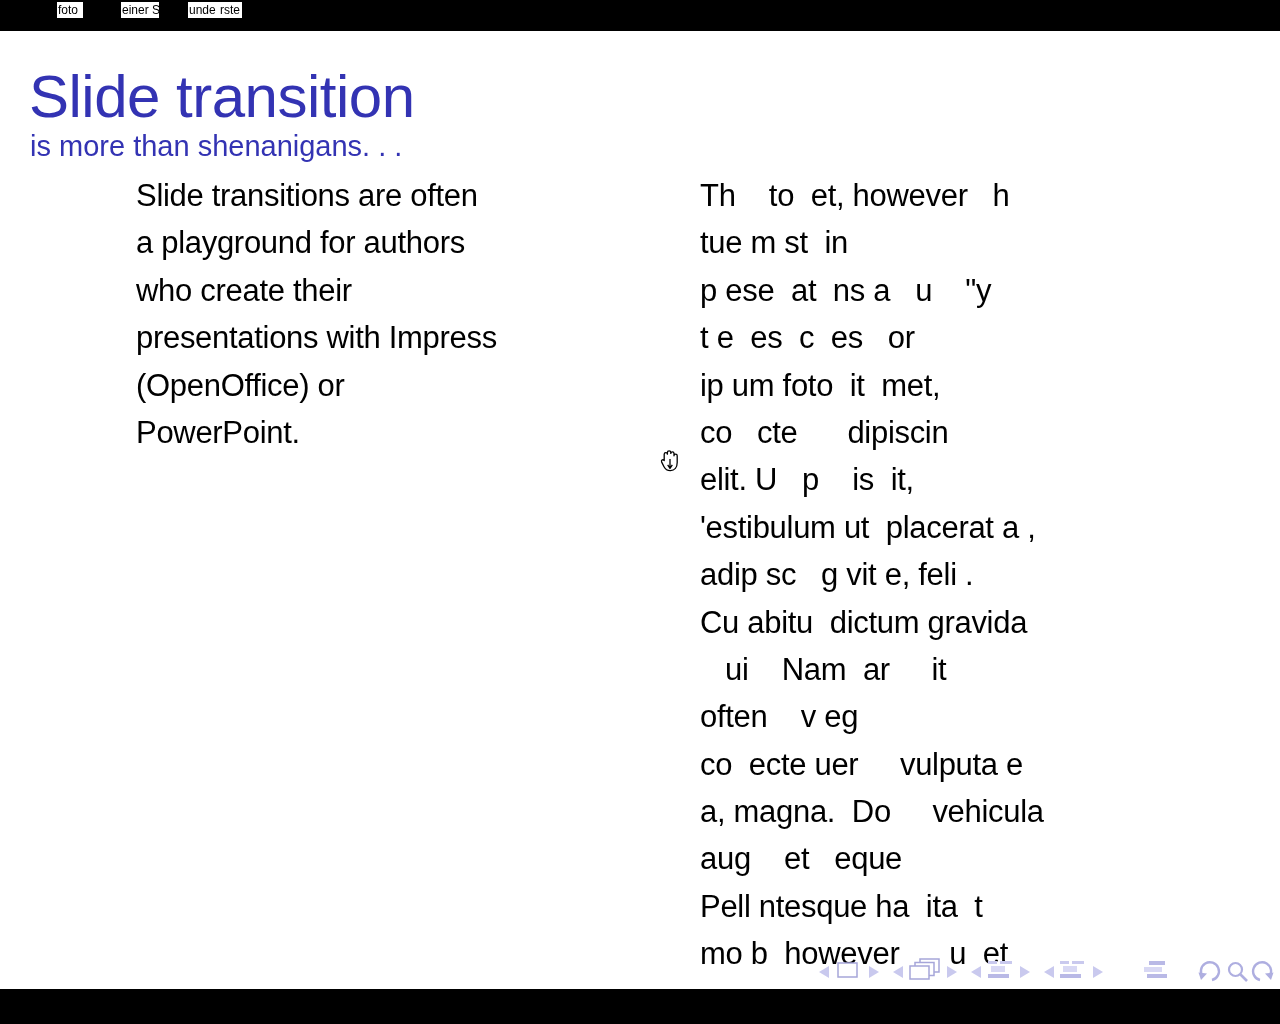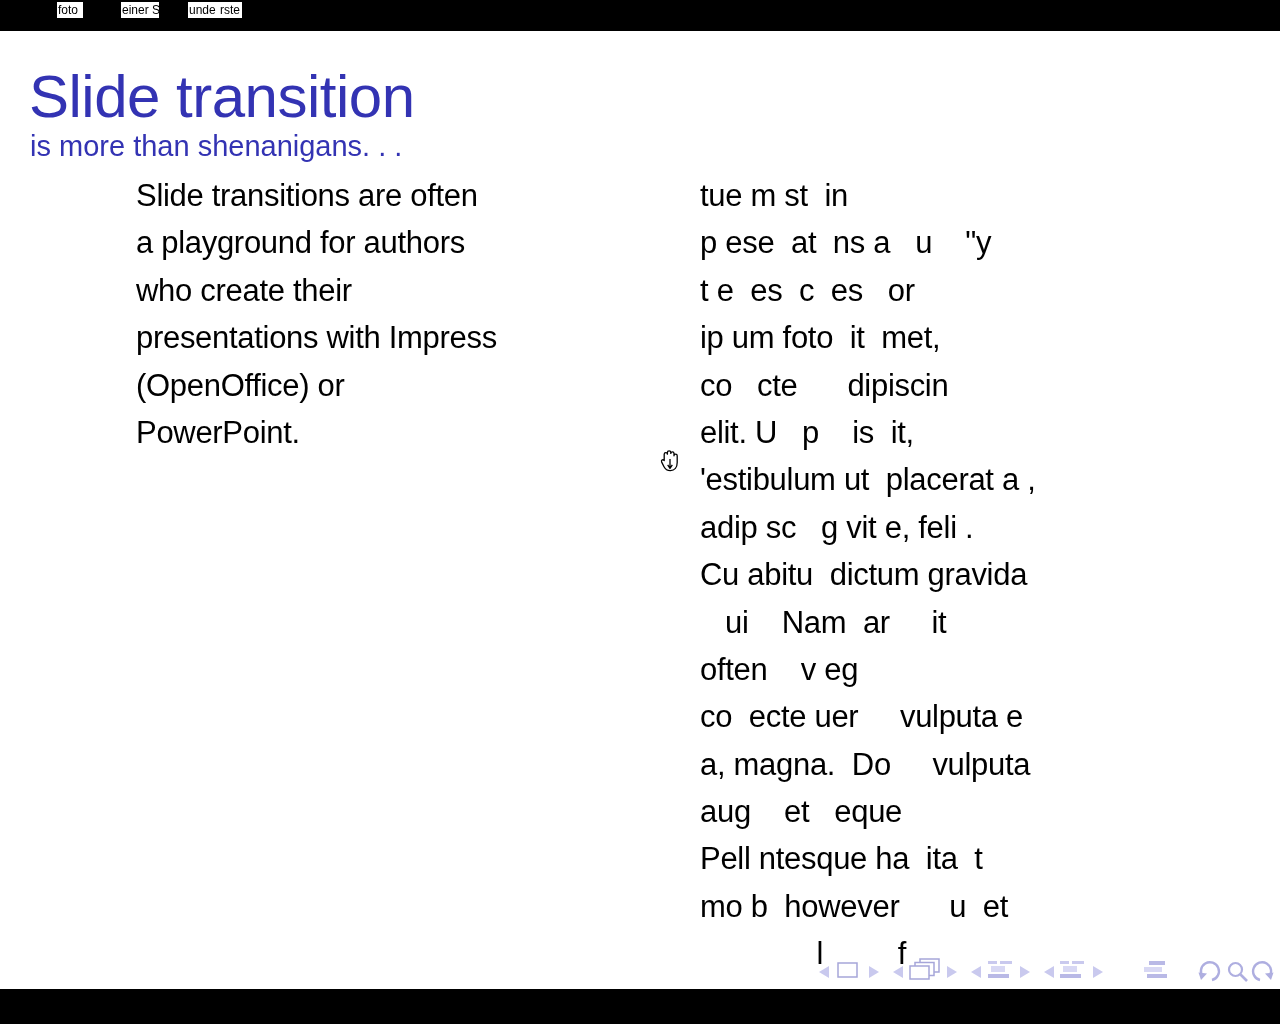--- a/index.html
+++ b/index.html
@@ -56,33 +56,34 @@
   <div class="col col-left">
     <div class="tline">Slide transitions are often</div>
     <div class="tline">a playground for authors</div>
     <div class="tline">who create their</div>
     <div class="tline">presentations with Impress</div>
     <div class="tline">(OpenOffice) or</div>
     <div class="tline">PowerPoint.</div>
   </div>
 
   <div class="col col-right">
+    <div class="tline">Th    to  et, however   h</div>
     <div class="tline">tue m st  in</div>
     <div class="tline">p ese  at  ns a   u    "y</div>
     <div class="tline">t e  es  c  es   or </div>
     <div class="tline">ip um foto  it  met,</div>
     <div class="tline">co   cte      dipiscin</div>
     <div class="tline">elit. U   p    is  it,</div>
     <div class="tline">'estibulum ut  placerat a ,</div>
     <div class="tline">adip sc   g vit e, feli .</div>
     <div class="tline">Cu abitu  dictum gravida</div>
     <div class="tline">   ui    Nam  ar     it</div>
     <div class="tline">often    v eg  </div>
     <div class="tline">co  ecte uer     vulputa e</div>
-    <div class="tline">a, magna.  Do     vulputa</div>
+    <div class="tline">a, magna.  Do     vehicula</div>
     <div class="tline">aug    et   eque</div>
     <div class="tline">Pell ntesque ha  ita  t</div>
     <div class="tline">mo b  however      u  et</div>
     <div class="tline">              l         f</div>
   </div>
 
   <div class="hand">
     <svg width="24" height="28" viewBox="0 0 24 28">
       <path d="M6.2 12.5 V6.2 a1.6 1.6 0 0 1 3.2 0 V4.6 a1.7 1.7 0 0 1 3.4 0 V5.4 a1.6 1.6 0 0 1 3.2 0 v2.4 a1.6 1.6 0 0 1 3.2 0 v6.8 c0 4.8-2.6 8-6.8 8-3.1 0-5.1-1.3-6.4-3.9 l-2.3-4.6 c-.8-1.7.9-3.1 2.1-1.9 z" fill="#fff" stroke="#000" stroke-width="1.3" stroke-linejoin="round"></path>
       <path d="M12 11 v8.5 M9.7 16.8 L12 20.4 L14.3 16.8" fill="none" stroke="#000" stroke-width="1.3" stroke-linejoin="round"></path>

